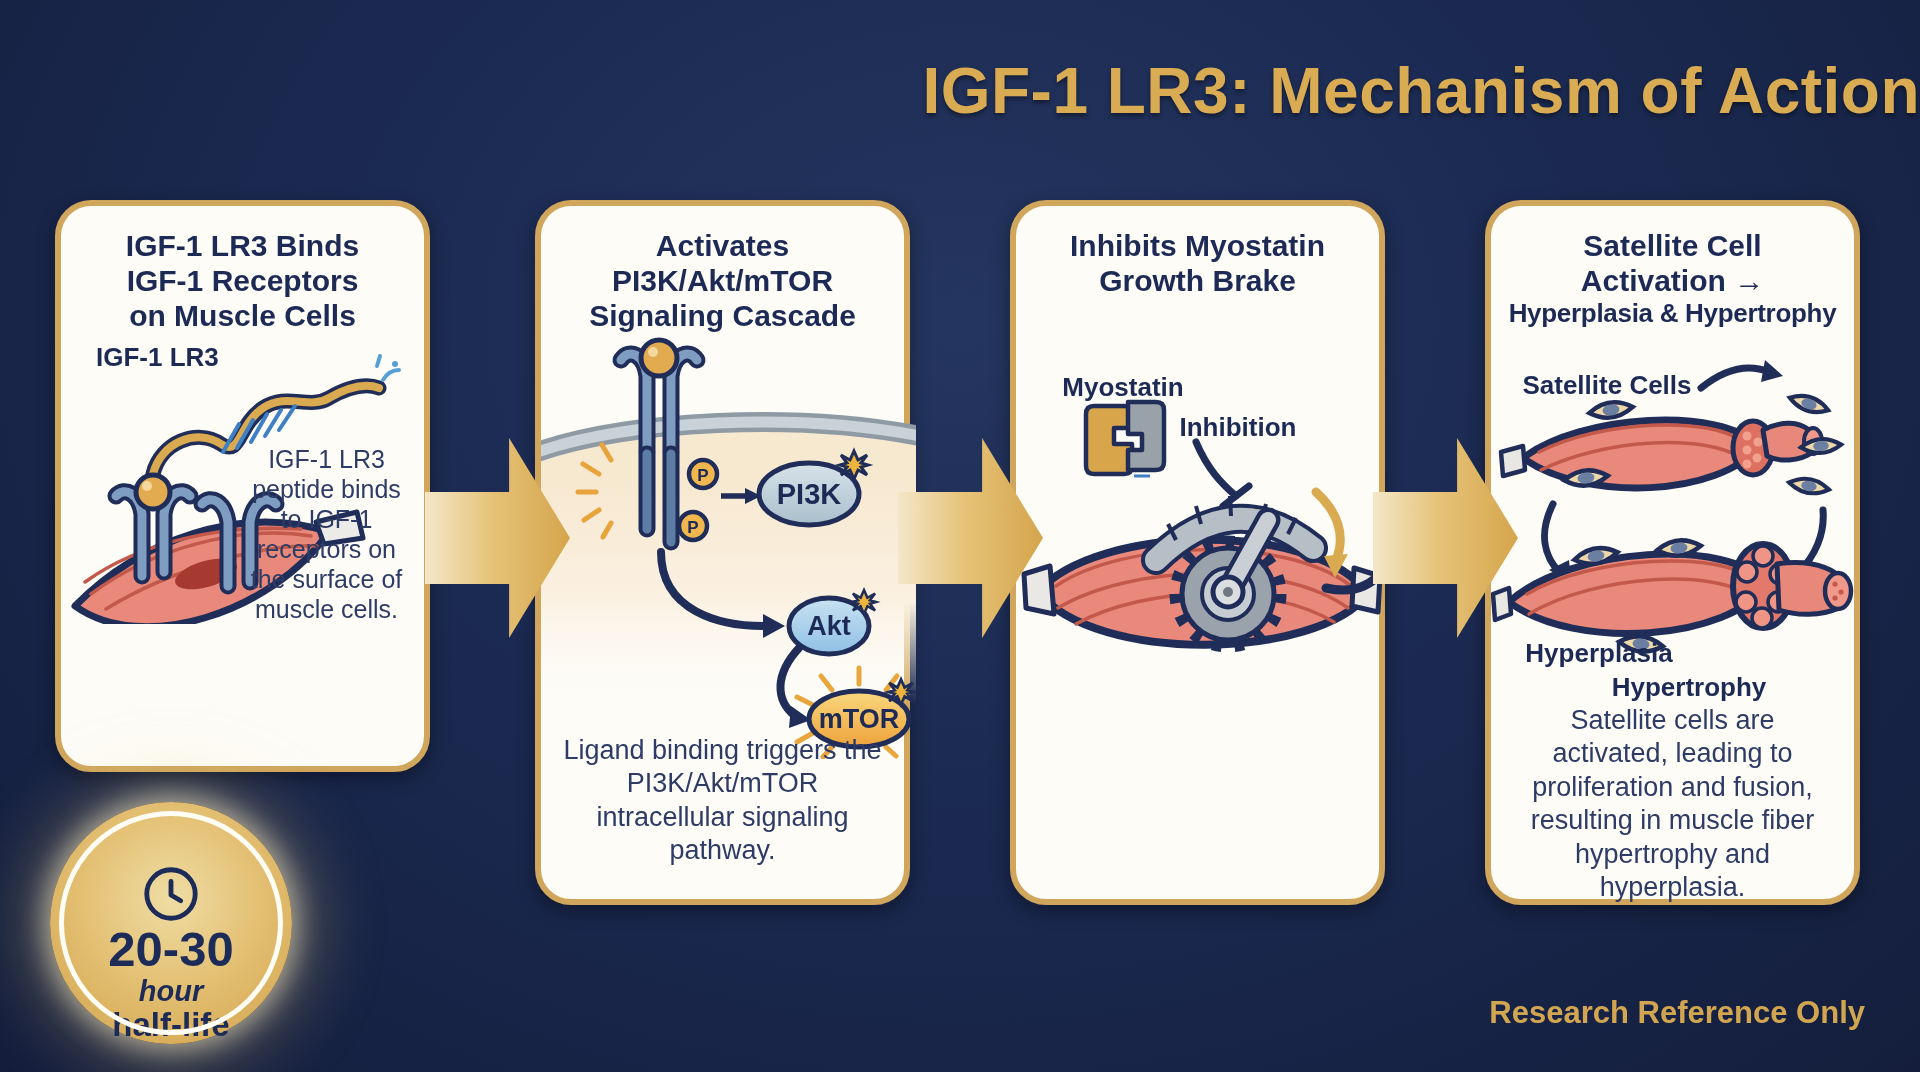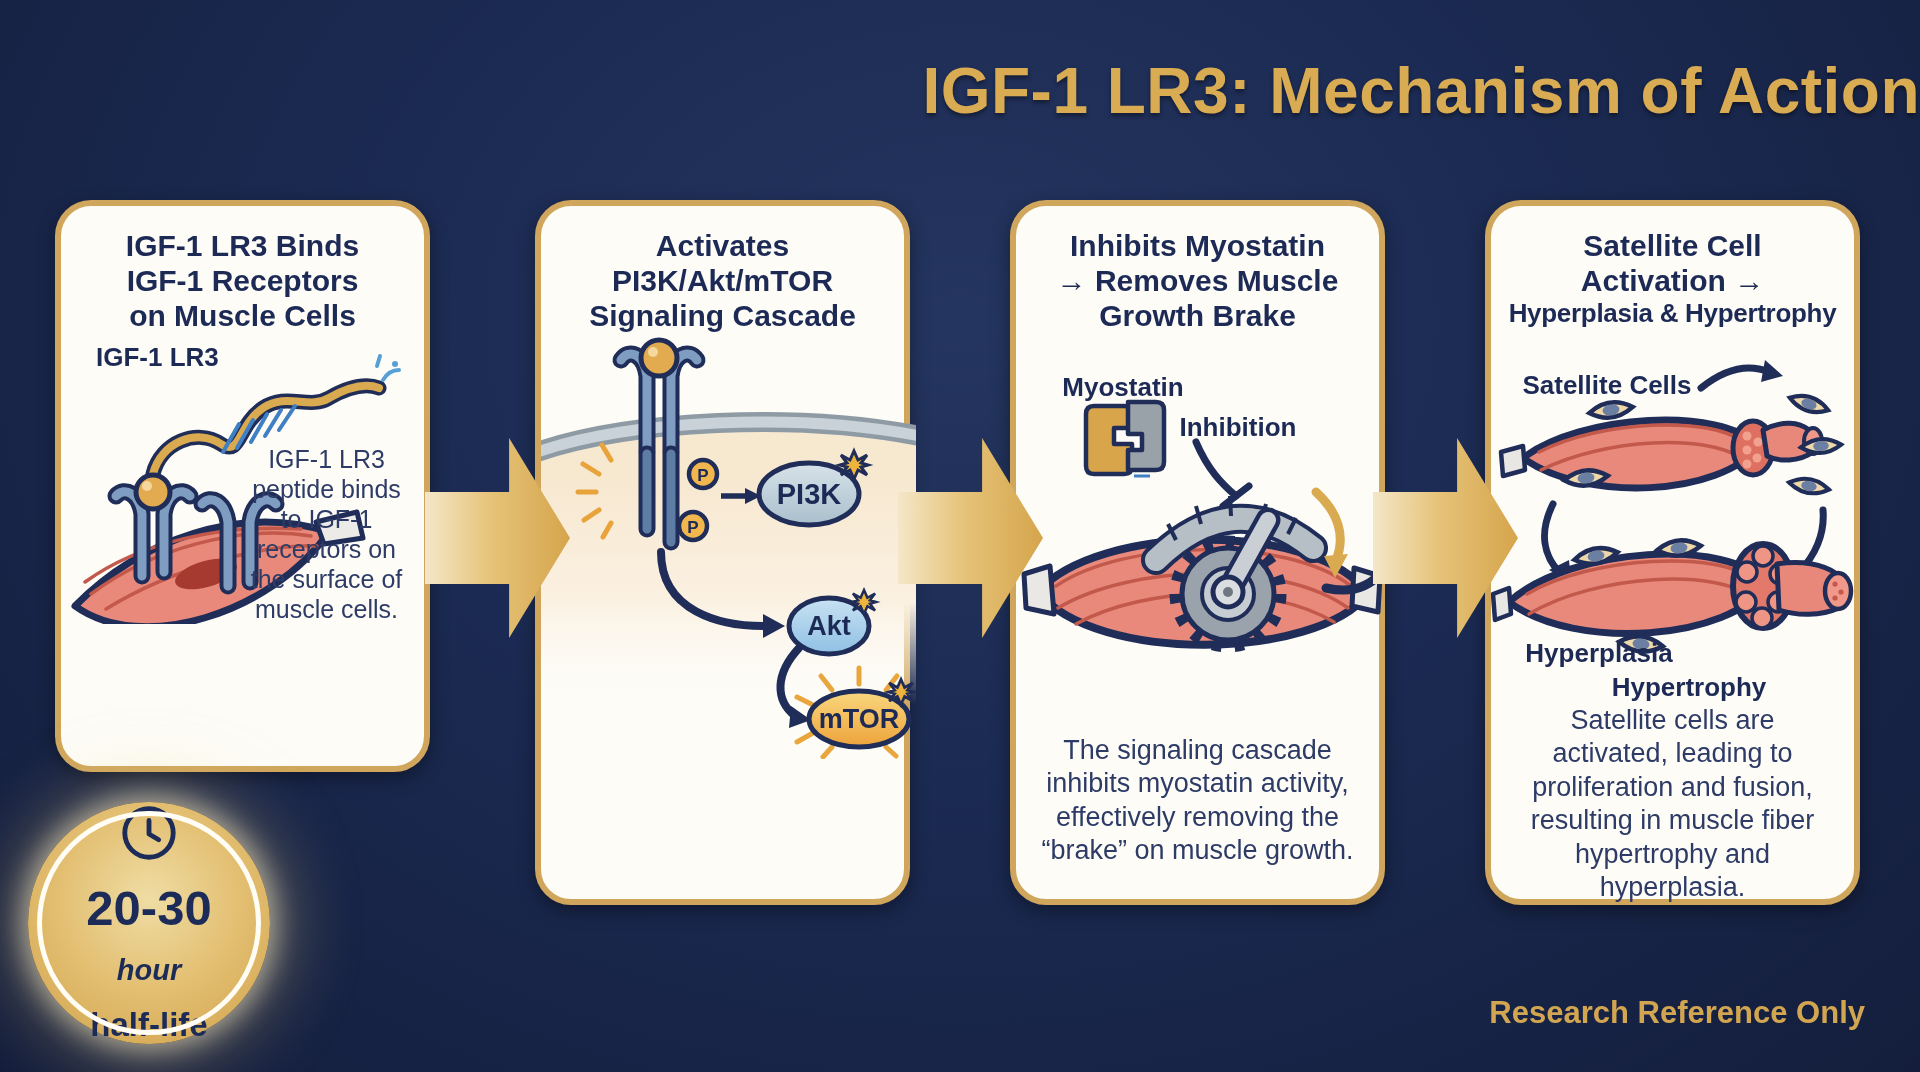--- a/index.html
+++ b/index.html
@@ -37,24 +37,24 @@
     position:absolute;left:188px;width:155px;text-align:center;
     color:#2d3b66;font-size:25px;line-height:1.2;top:238px;
   }
   .gold-arrow{
     position:absolute;top:438px;width:145px;height:200px;z-index:5;
     background:linear-gradient(90deg,#f4e7c8 0%,#e6c379 45%,#d5a54c 100%);
     clip-path:polygon(0 27%,58% 27%,58% 0%,100% 50%,58% 100%,58% 73%,0 73%);
   }
   .ga1{left:425px;}.ga2{left:898px;}.ga3{left:1373px;}
   .badge{
-    position:absolute;left:28px;top:802px;width:242px;height:242px;border-radius:50%;
+    position:absolute;left:50px;top:802px;width:242px;height:242px;border-radius:50%;
     background:radial-gradient(circle at 50% 40%, #efdda4 0%, #e3bf72 48%, #d0a149 100%);
     box-shadow:0 0 70px 20px rgba(235,205,130,.35), 0 0 26px 6px rgba(255,248,225,.55);
-    display:flex;flex-direction:column;align-items:center;justify-content:space-between;
+    display:flex;flex-direction:column;align-items:center;justify-content:flex-end;
     color:#1c2b57;text-align:center;
   }
   .badge::before{
     content:"";position:absolute;inset:9px;border:5px solid #fffdf4;border-radius:50%;
   }
   .badge-value{font-size:49px;font-weight:700;line-height:1.02;}
   .badge-unit{font-size:29px;font-weight:700;line-height:1.12;font-style:italic;}
   .badge-label{font-size:33px;font-weight:700;line-height:1.12;}
   .footer-note{
     position:absolute;top:995px;right:55px;font-size:31px;font-weight:700;color:#d2a551;
@@ -203,26 +203,26 @@
         <line class="ray" x1="291" y1="366" x2="280" y2="352"></line>
         <line class="ray" x1="272" y1="381" x2="256" y2="373"></line>
         <line class="ray" x1="272" y1="409" x2="256" y2="418"></line>
         <line class="ray" x1="291" y1="423" x2="282" y2="433"></line>
         <line class="ray" x1="345" y1="423" x2="355" y2="432"></line>
         <ellipse cx="318" cy="395" rx="50" ry="28" fill="url(#mtorGrad)" stroke="#1f2d58" stroke-width="5"></ellipse>
         <path d="M0,-14 L4,-5 L13,-10 L7,-2 L14,0 L7,2 L13,10 L4,5 L0,14 L-4,5 L-13,10 L-7,2 L-14,0 L-7,-2 L-13,-10 L-4,-5 Z" transform="translate(360,368) scale(0.9)" fill="#eeb53d" stroke="#1f2d58" stroke-width="3"></path>
         <text class="node-text" x="318" y="404" font-size="27">mTOR</text>
       </g>
     </svg>
+    <div class="caption" style="top:528px">Ligand binding triggers the PI3K/Akt/mTOR intracellular signaling pathway.</div>
   </div>
 
   <div class="card card3">
     <div class="card-title">
       <span>Inhibits Myostatin</span>
-      <span>→ Removes Muscle</span>
       <span>Growth Brake</span>
     </div>
     <svg class="card-art" style="top:118px" width="375" height="360" viewBox="0 0 375 360">
       <text class="svg-label" x="107" y="72" text-anchor="middle">Myostatin</text>
       <g>
         <path d="M 70,90 q 0,-8 8,-8 h 30 q 8,0 8,8 v 14 h -18 v 16 h 18 v 22 q 0,8 -8,8 h -30 q -8,0 -8,-8 Z" fill="#d8a54b" stroke="#1f2d58" stroke-width="4.5" stroke-linejoin="round"></path>
         <path d="M 112,78 h 28 q 8,0 8,8 v 52 q 0,8 -8,8 h -28 v -20 h 14 v -16 h -14 Z" fill="#99a1a9" stroke="#1f2d58" stroke-width="4.5" stroke-linejoin="round"></path>
         <line x1="118" y1="152" x2="134" y2="152" stroke="#3f7fc4" stroke-width="3"></line>
       </g>
       <text class="svg-label" x="222" y="112" text-anchor="middle">Inhibition</text>
@@ -260,21 +260,20 @@
         <g>
           <path d="M 300,168 C 322,188 330,212 320,236" stroke="#d9aa4f" stroke-width="9" fill="none" stroke-linecap="round"></path>
           <path d="M 308,232 L 319,254 L 332,230 Z" fill="#d9aa4f"></path>
         </g>
         <g>
           <path d="M 310,264 C 336,270 354,262 366,248" stroke="#1f2d58" stroke-width="9" fill="none" stroke-linecap="round"></path>
           <path d="M 358,238 L 374,242 L 362,258 Z" fill="#1f2d58"></path>
         </g>
       </g>
     </svg>
-    <div class="caption" style="top:528px">The signaling cascade inhibits myostatin activity, effectively removing the “brake” on muscle growth.</div>
   </div>
 
   <div class="card card4">
     <div class="card-title">
       <span>Satellite Cell</span>
       <span>Activation →</span>
       <span class="card-subtitle">Hyperplasia &amp; Hypertrophy</span>
     </div>
     <svg class="card-art" style="top:112px" width="375" height="400" viewBox="0 0 375 400">
       <text class="svg-label" x="116" y="76" text-anchor="middle">Satellite Cells</text>

